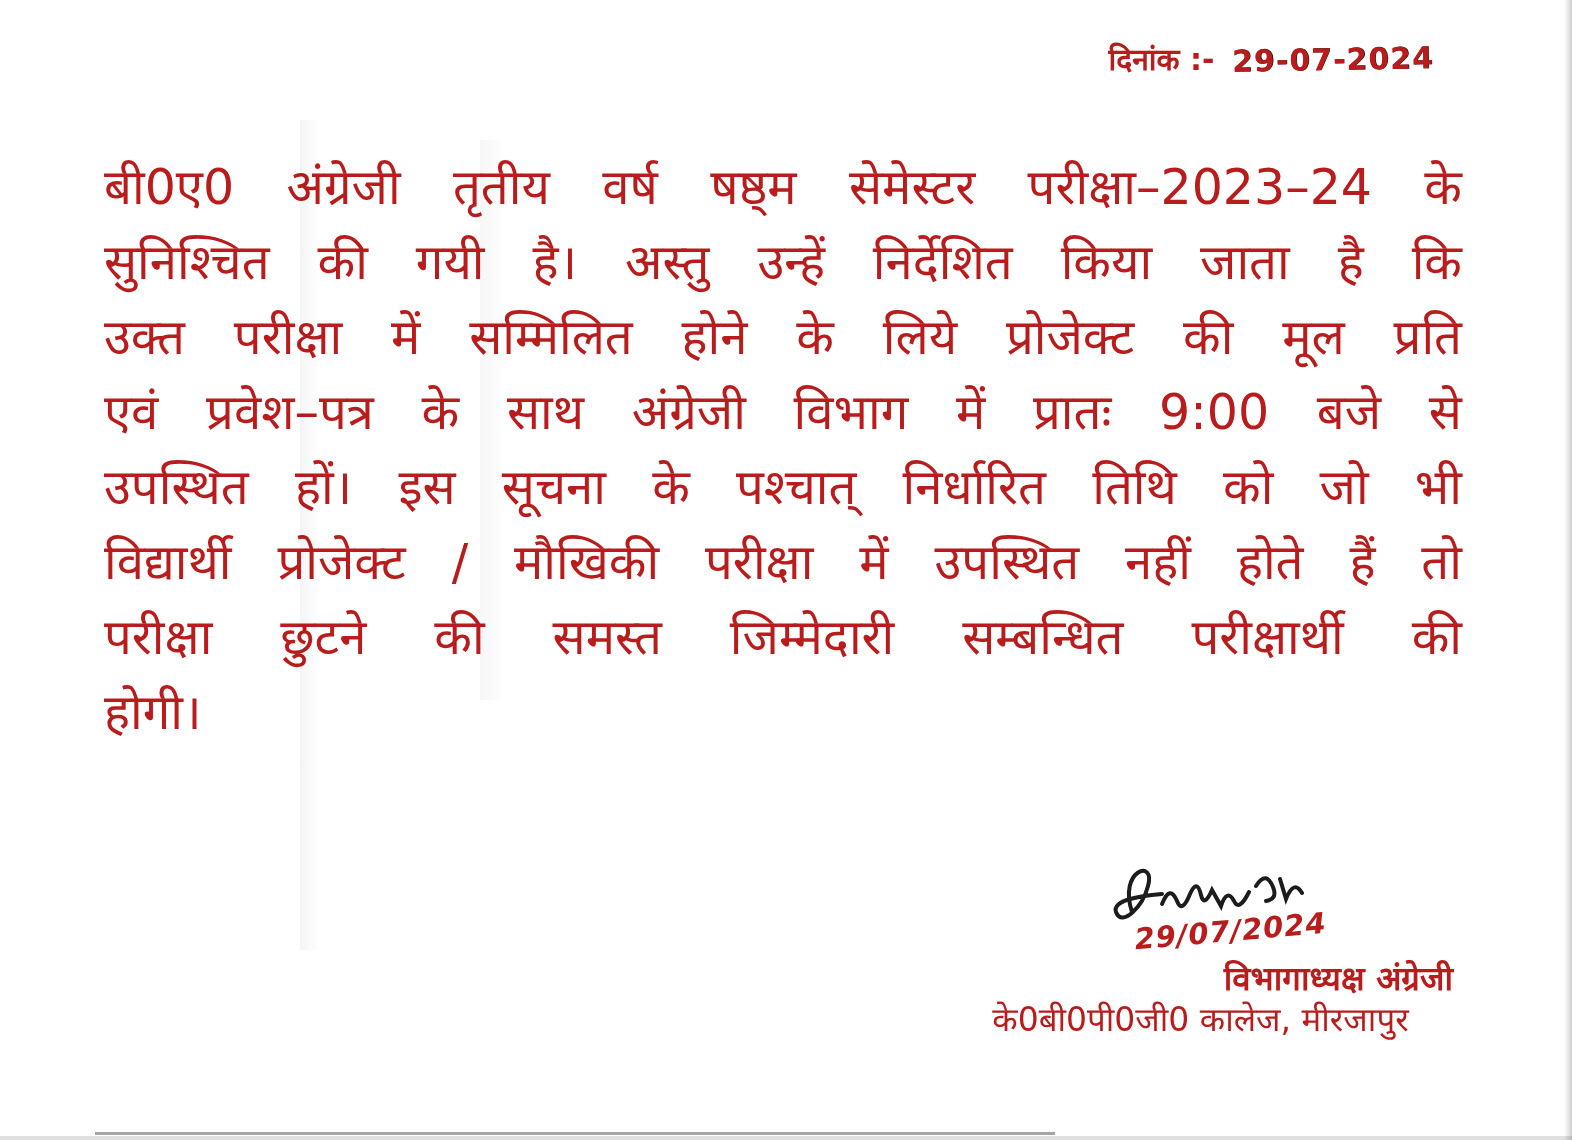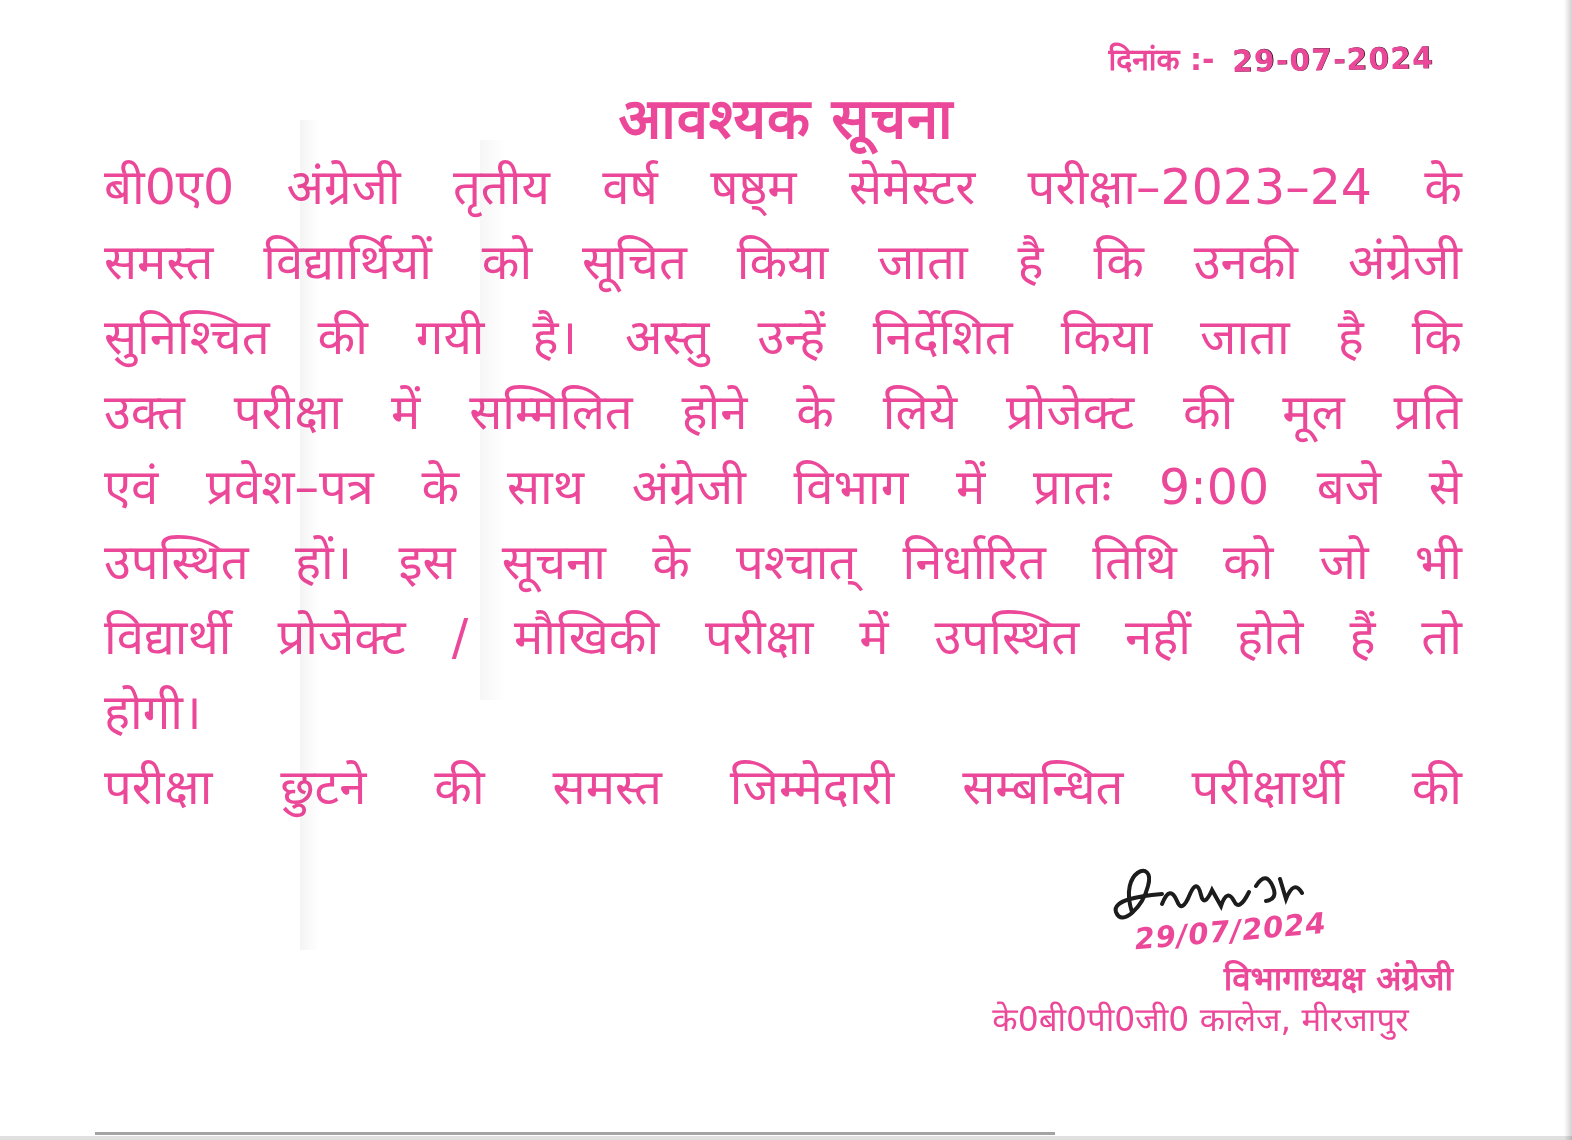--- a/index.html
+++ b/index.html
@@ -7,21 +7,21 @@
     padding: 0;
     background: #e9e9e9;
   }
   .page {
     position: relative;
     width: 1572px;
     height: 1140px;
     background: #ffffff;
     overflow: hidden;
     font-family: "DejaVu Sans", sans-serif;
-    color: #ec4899;
+    color: #b91c1c;
   }
   
   .date-line {
     position: absolute;
     top: 38px;
     right: 138px;
     font-size: 30px;
     white-space: nowrap;
   }
   .date-line .label { font-weight: 600; }
@@ -101,32 +101,30 @@
 </head>
 <body>
 
 <div class="page">
 
   <div class="date-line">
     <span class="label">दिनांक :-</span>
     <span class="value">29-07-2024</span>
   </div>
 
-  <h1 class="title">आवश्यक सूचना</h1>
 
   <div class="body-text">
     <div class="line">बी0ए0 अंग्रेजी तृतीय वर्ष षष्ठ्म सेमेस्टर परीक्षा–2023–24 के</div>
-    <div class="line">समस्त विद्यार्थियों को सूचित किया जाता है कि उनकी अंग्रेजी</div>
     <div class="line">सुनिश्चित की गयी है। अस्तु उन्हें निर्देशित किया जाता है कि</div>
     <div class="line">उक्त परीक्षा में सम्मिलित होने के लिये प्रोजेक्ट की मूल प्रति</div>
     <div class="line">एवं प्रवेश–पत्र के साथ अंग्रेजी विभाग में प्रातः 9:00 बजे से</div>
     <div class="line">उपस्थित हों। इस सूचना के पश्चात् निर्धारित तिथि को जो भी</div>
     <div class="line">विद्यार्थी प्रोजेक्ट / मौखिकी परीक्षा में उपस्थित नहीं होते हैं तो</div>
+    <div class="line">परीक्षा छुटने की समस्त जिम्मेदारी सम्बन्धित परीक्षार्थी की</div>
     <div class="line last">होगी।</div>
-    <div class="line">परीक्षा छुटने की समस्त जिम्मेदारी सम्बन्धित परीक्षार्थी की</div>
   </div>
 
   <div class="sig-block">
     <svg class="sig-scribble" width="230" height="100" viewBox="0 0 230 100" fill="none" stroke="#1c1c1c" stroke-width="4" stroke-linecap="round">
       <path d="M34 60 C 20 18, 58 6, 50 34 C 45 54, 24 76, 18 60 C 14 48, 42 44, 64 42"></path>
       <path d="M64 52 q 8 -20 15 -3 q 5 13 13 -7 q 7 -16 11 1 q 3 13 11 -5 l 9 16 q 6 -18 13 -5 q 5 11 15 -9"></path>
       <path d="M158 34 q 10 -16 17 1 q 5 12 -7 14 m 14 -22 l 6 20 q 8 -20 16 -6"></path>
     </svg>
     <div class="sig-date">29/07/2024</div>
     <div class="sig-title">विभागाध्यक्ष अंग्रेजी</div>

